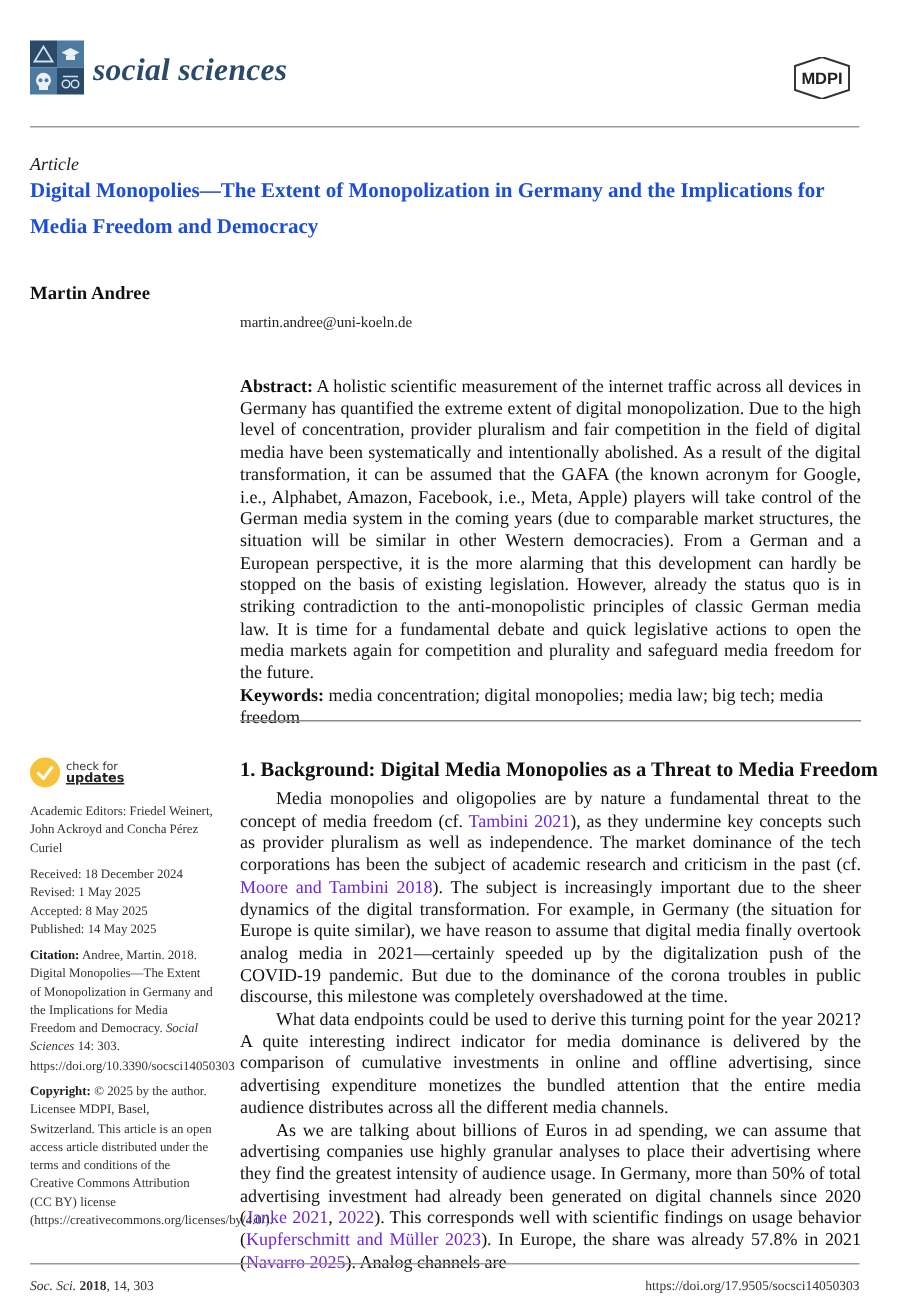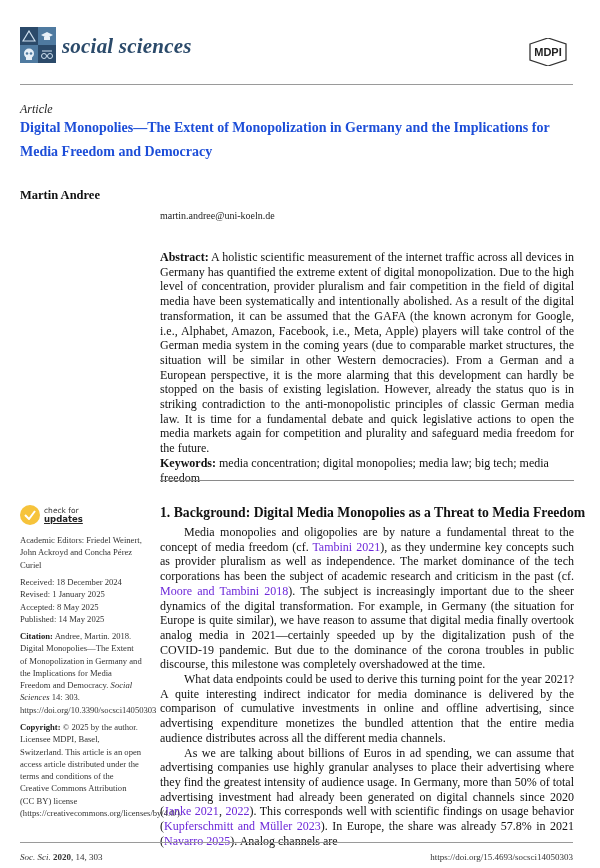--- a/index.html
+++ b/index.html
@@ -104,33 +104,33 @@
       </svg>
   </div>
   <div class="check-text">
     <div>check for</div>
     <b>updates</b>
   </div>
 </div>
 <div class="abs side" style="top:522px">Academic Editors: Friedel Weinert, John Ackroyd and Concha Pérez Curiel</div>
 <div class="abs side" style="top:564px">
   <div>Received: 18 December 2024</div>
-  <div>Revised: 1 January 2025</div>
+  <div>Revised: 1 May 2025</div>
   <div>Accepted: 8 May 2025</div>
   <div>Published: 14 May 2025</div>
 </div>
 <div class="abs side" style="top:618px">
   <b>Citation:</b>
   <span>Andree, Martin. 2018. Digital Monopolies—The Extent of Monopolization in Germany and the Implications for Media Freedom and Democracy.</span>
   <i>Social Sciences</i>
   <span>14: 303. https://doi.org/10.3390/socsci14050303</span>
 </div>
 <div class="abs side" style="top:709px">
   <b>Copyright:</b>
   <span>© 2025 by the author. Licensee MDPI, Basel, Switzerland. This article is an open access article distributed under the terms and conditions of the Creative Commons Attribution (CC BY) license (https://creativecommons.org/licenses/by/4.0/).</span>
 </div>
 
 <div class="abs footer-rule"></div>
 <div class="abs footer-left">
   <i>Soc. Sci.</i>
-  <b>2020</b><span>, 14, 303</span>
+  <b>2018</b><span>, 14, 303</span>
 </div>
-<div class="abs footer-right">https://doi.org/15.4693/socsci14050303</div>
+<div class="abs footer-right">https://doi.org/17.9505/socsci14050303</div>
 
 </body></html>

